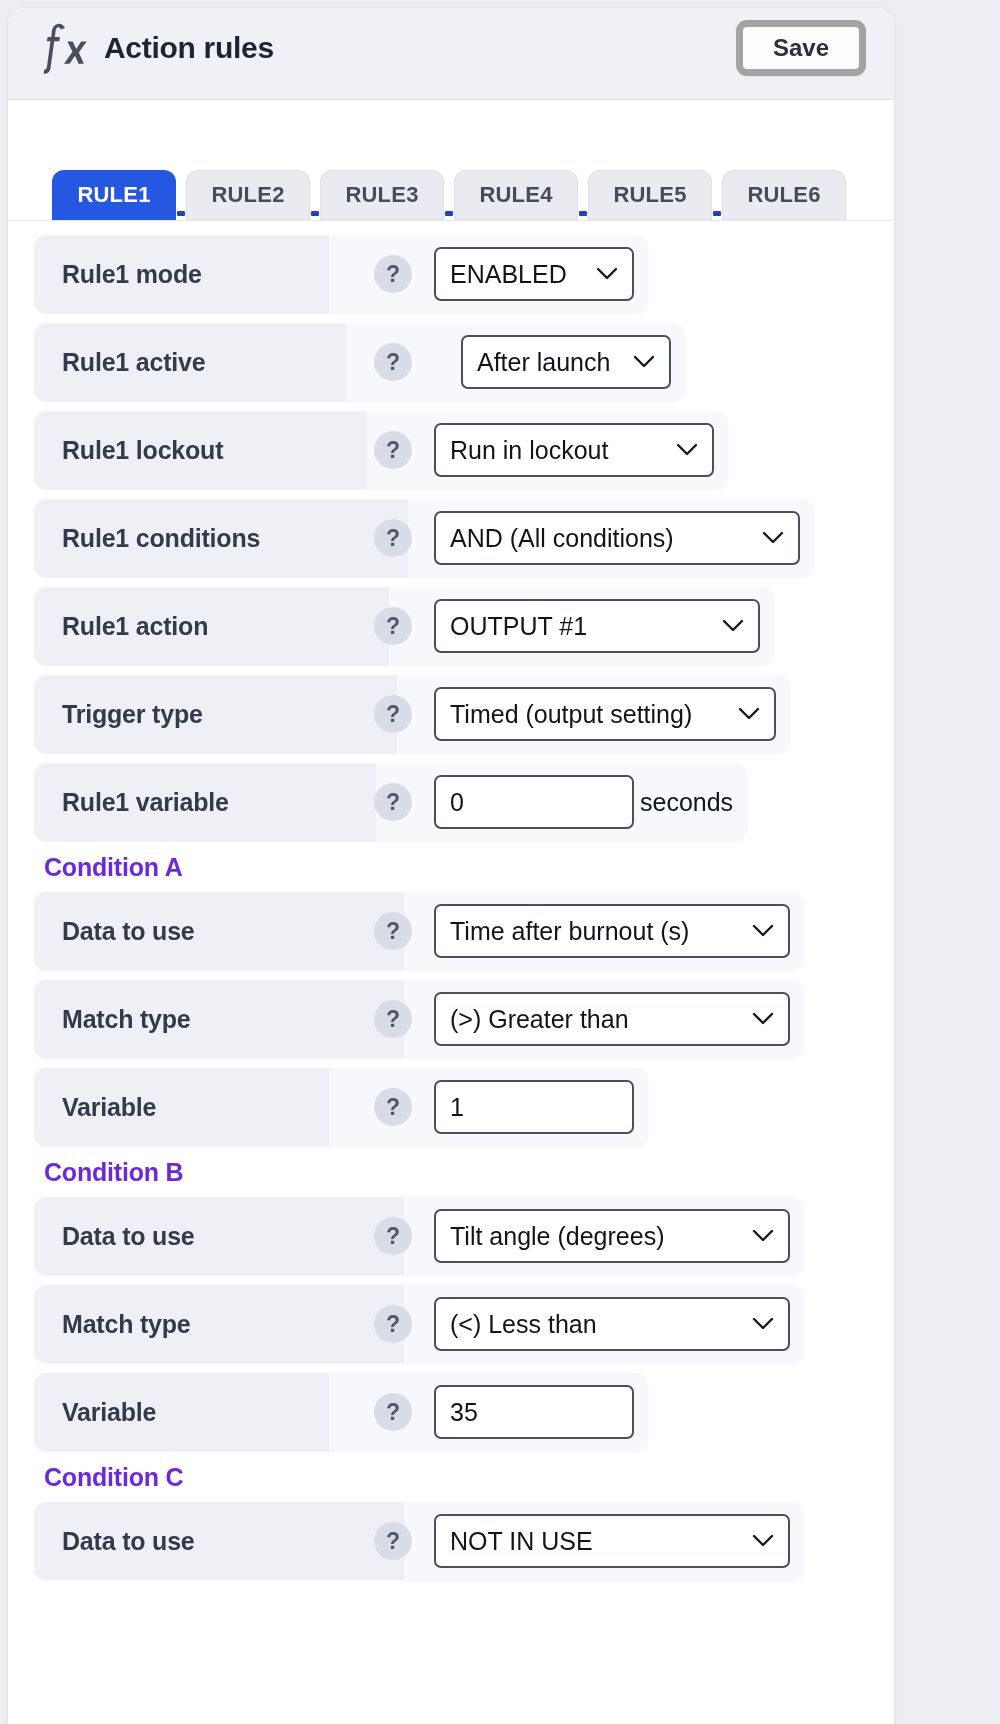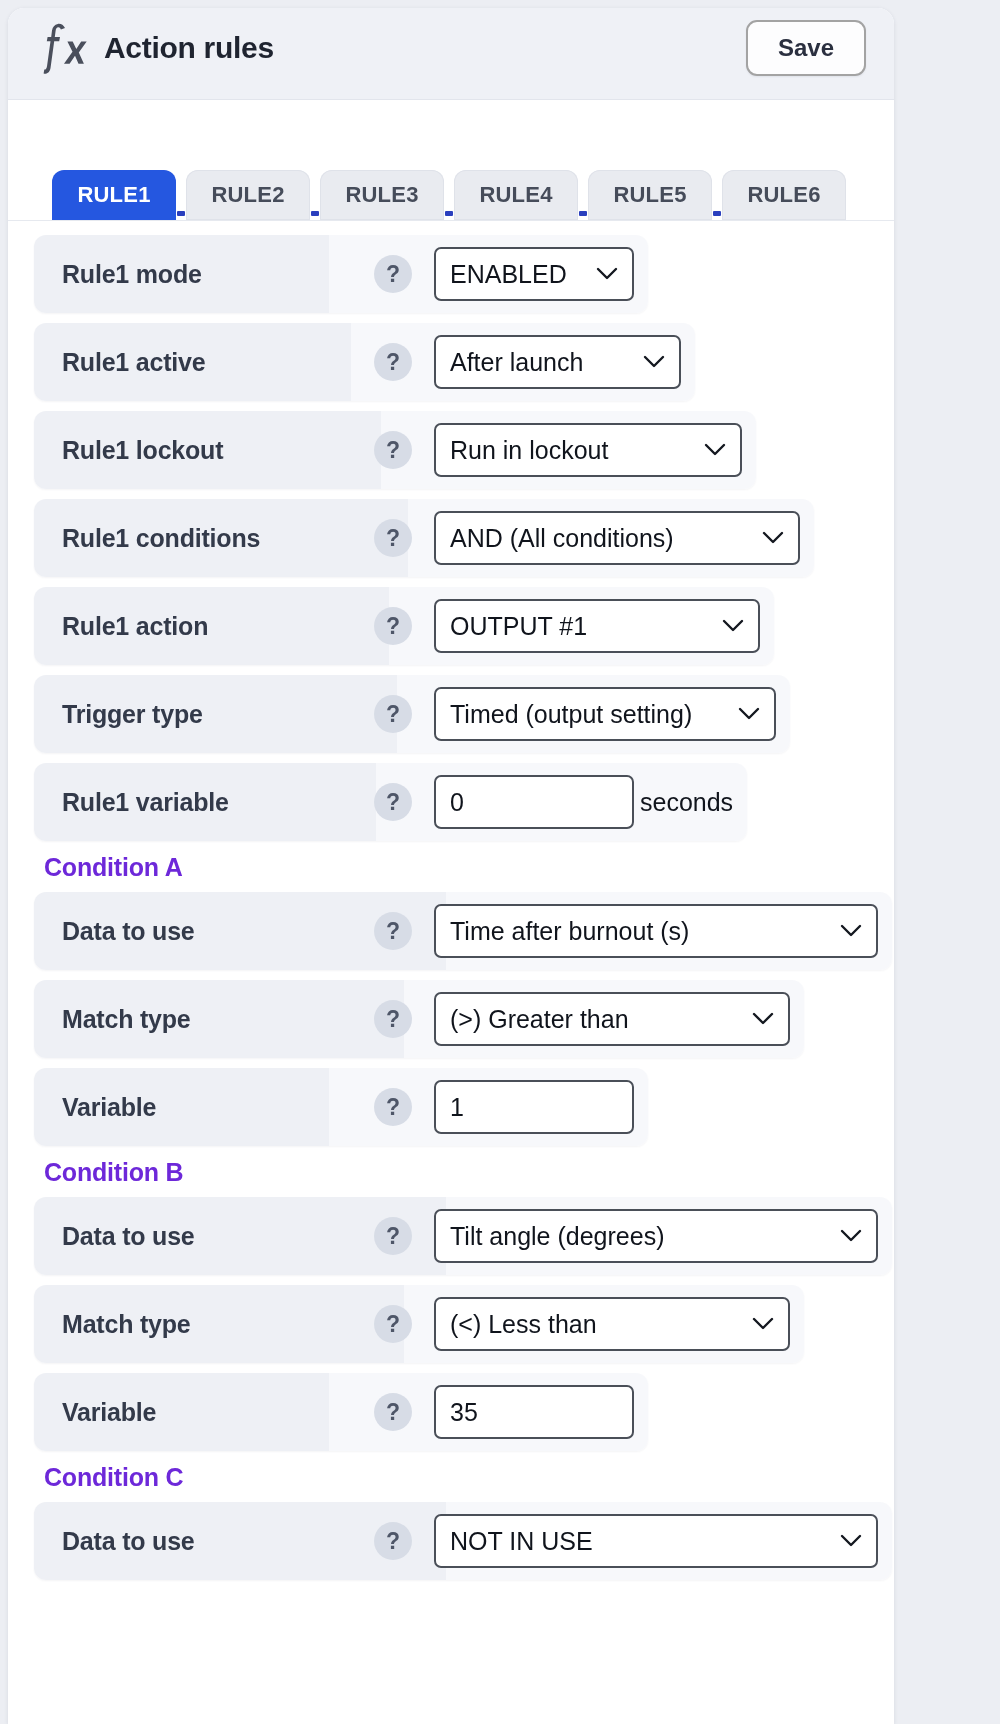--- a/index.html
+++ b/index.html
@@ -48,21 +48,21 @@
     margin-left: 12px;
     font-size: 30px;
     font-weight: 700;
     color: #1f2430;
     letter-spacing: -0.3px;
     white-space: nowrap;
   }
   .header-spacer { flex: 1 1 auto; }
   .save-btn {
     background: #fdfdfe;
-    border: 2px solid #a3a3a3;
+    border: 7px solid #a3a3a3;
     border-radius: 11px;
     padding: 0 30px;
     height: 56px;
     font-size: 24px;
     font-weight: 700;
     color: #2b3040;
     font-family: "Liberation Sans", sans-serif;
     cursor: pointer;
     box-shadow: 0 1px 2px rgba(30,40,70,0.07);
     white-space: nowrap;
@@ -203,26 +203,26 @@
   .section-title {
     margin: 12px 0 10px 36px;
     font-size: 25px;
     font-weight: 700;
     color: #6d28d9;
     letter-spacing: -0.2px;
   }
 
   
   .w-sel-1 { width: 200px; }
-  .w-sel-2 { width: 247px; }
-  .w-sel-3 { width: 308px; }
+  .w-sel-2 { width: 210px; margin-left: 27px; }
+  .w-sel-3 { width: 280px; }
   .w-sel-4 { width: 366px; }
   .w-sel-5 { width: 326px; }
   .w-sel-6 { width: 342px; }
-  .w-sel-7 { width: 444px; }
+  .w-sel-7 { width: 356px; }
   .w-sel-8 { width: 356px; }
   .w-in-sm { width: 200px; }
 </style>
 </head>
 <body>
 
 <div class="card">
 
   <div class="card-header">
     <div class="fx-icon">

